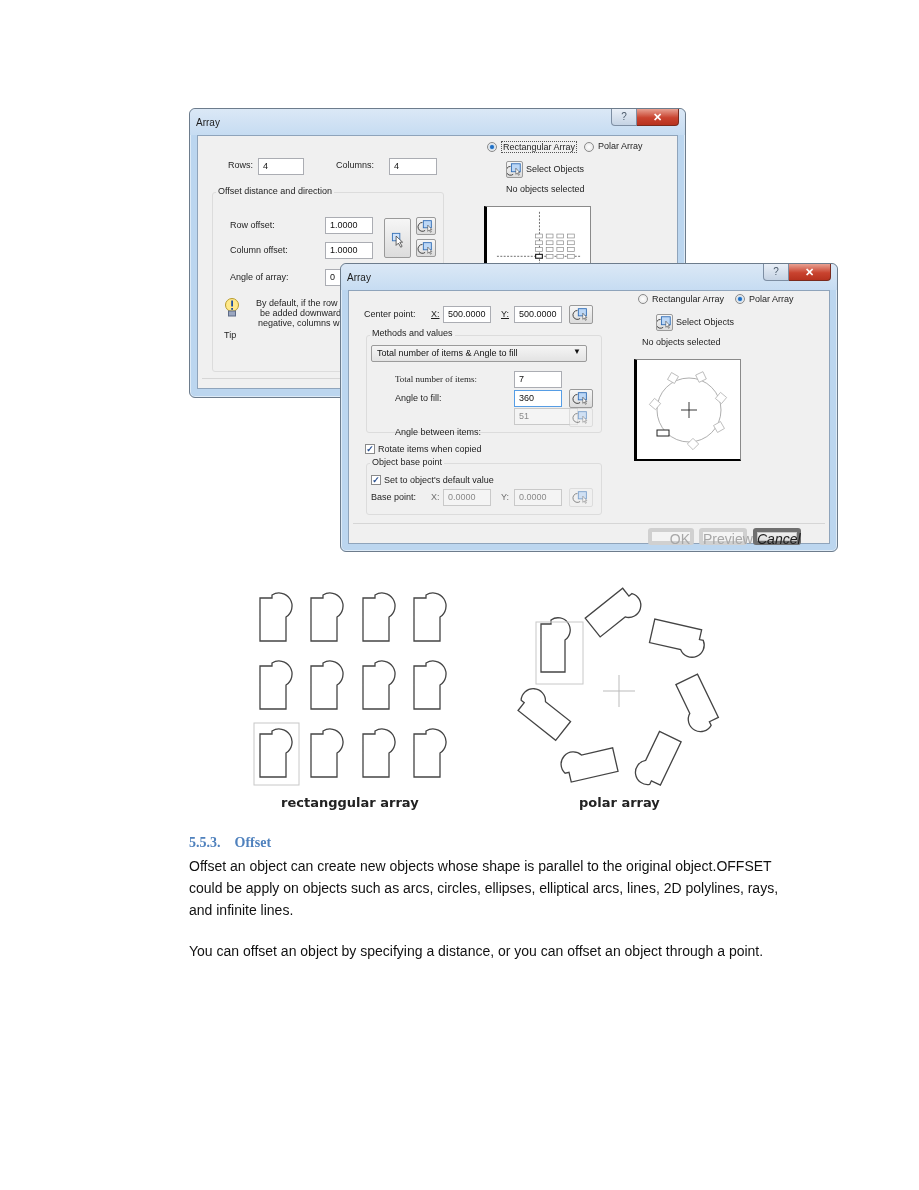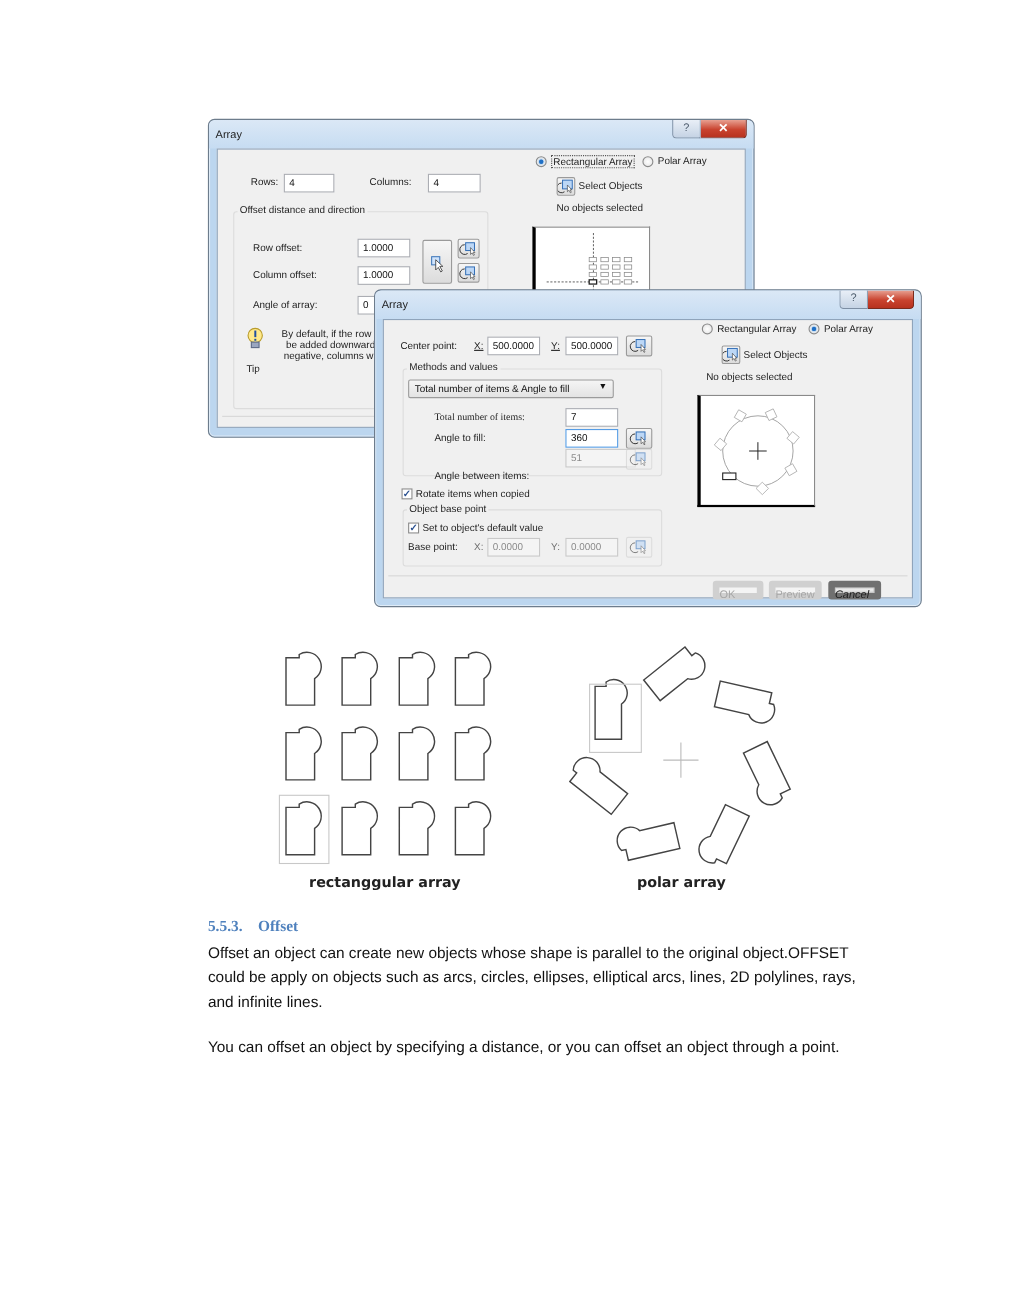--- a/index.html
+++ b/index.html
@@ -80,22 +80,22 @@
   }
   .preview {
     position: absolute; background: #fff; border: 1px solid #8a8a8a; border-left: 3px solid #000; border-bottom: 2px solid #000;
   }
   .dropdown {
     position: absolute; height: 17px; border: 1px solid #9b9b9b; border-radius: 2px;
     background: linear-gradient(#f5f5f5, #e3e3e3); font-size: 9px; color: #111; padding: 2px 5px;
   }
   .dropdown .arrow { position: absolute; right: 5px; top: 1px; font-size: 8px; }
   .btn {
-    position: absolute; height: 17px; border: 6px solid #c2410c; border-radius: 3px;
-    background: linear-gradient(#f2f2f2, #dddddd); font-size: 10px; text-align: left; line-height: 15px; color: #1e1e1e;
+    position: absolute; height: 17px; border: 4px solid #c2410c; border-radius: 3px;
+    background: linear-gradient(#f2f2f2, #dddddd); font-size: 14px; text-align: right; line-height: 15px; color: #1e1e1e;
   }
   .btn.disabled { color: #a7a7a7; border-color: #d0d0d0; background: #f4f4f4; }
   .btn.default { border-color: #707070; box-shadow: 0 0 0 1px #c7c7c7 inset; font-style: italic; }
 
   
   .figure-caption {
     position: absolute; font-family: "DejaVu Sans", sans-serif; font-weight: bold; font-size: 13px; color: #222;
   }
 
   
@@ -232,21 +232,21 @@
     <div class="pickbtn" style="left:220px; top:14px; width:24px;">
       <svg viewBox="0 0 24 19">
           <rect x="9" y="3" width="9" height="8" fill="#bcd7f6" stroke="#2f6cb5"></rect>
           <path d="M11 14 A5 5 0 1 1 8 5" fill="none" stroke="#333"></path>
           <path d="M14 8 L14 15 L15.6 13.4 L17 16 L18 15.5 L16.7 13 L18.5 13 Z" fill="#fff" stroke="#333" stroke-width="0.6"></path>
         </svg>
     </div>
 
     <div class="group" style="left:17px; top:44px; width:236px; height:98px;"></div>
     <div class="group-title" style="left:21px; top:37px;">Methods and values</div>
-    <div class="dropdown" style="left:22px; top:54px; width:187px;">
+    <div class="dropdown" style="left:22px; top:54px; width:216px;">
       <span>Total number of items &amp; Angle to fill</span>
       <span class="arrow">▼</span>
     </div>
 
     <div class="lbl" style="left:46px; top:83px;font-family:Liberation Serif, serif;">Total number of items:</div>
     <div class="tb" style="left:165px; top:80px; width:48px;">7</div>
     <div class="lbl" style="left:46px; top:102px;">Angle to fill:</div>
     <div class="tb focused" style="left:165px; top:99px; width:48px;">360</div>
     <div class="pickbtn" style="left:220px; top:98px; width:24px;">
       <svg viewBox="0 0 24 19">

